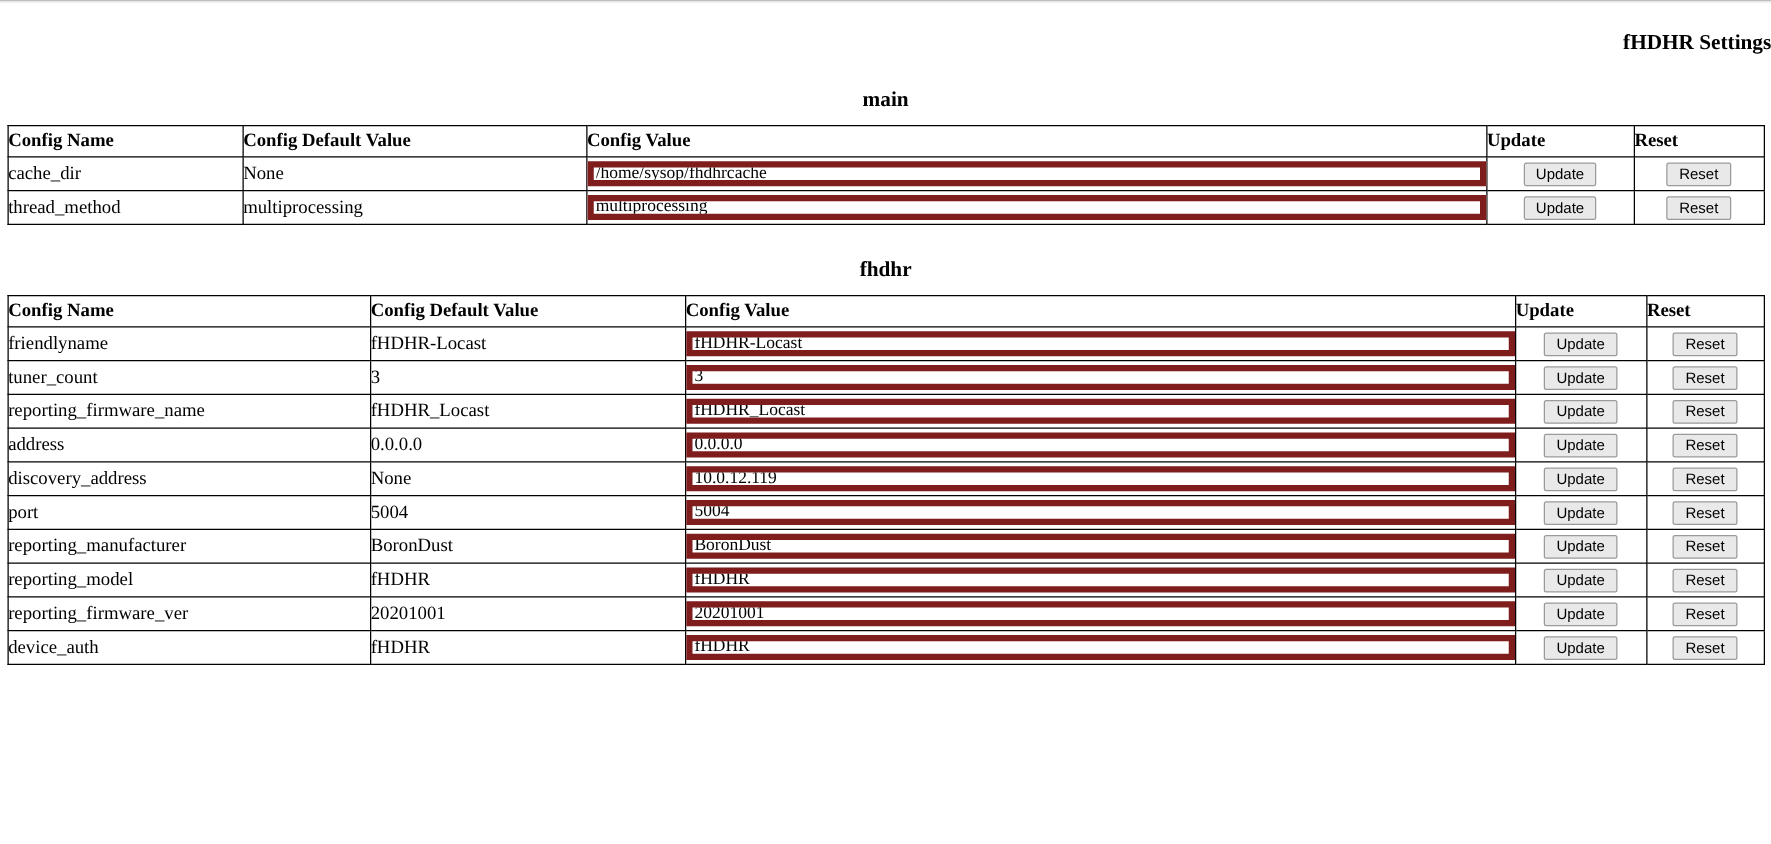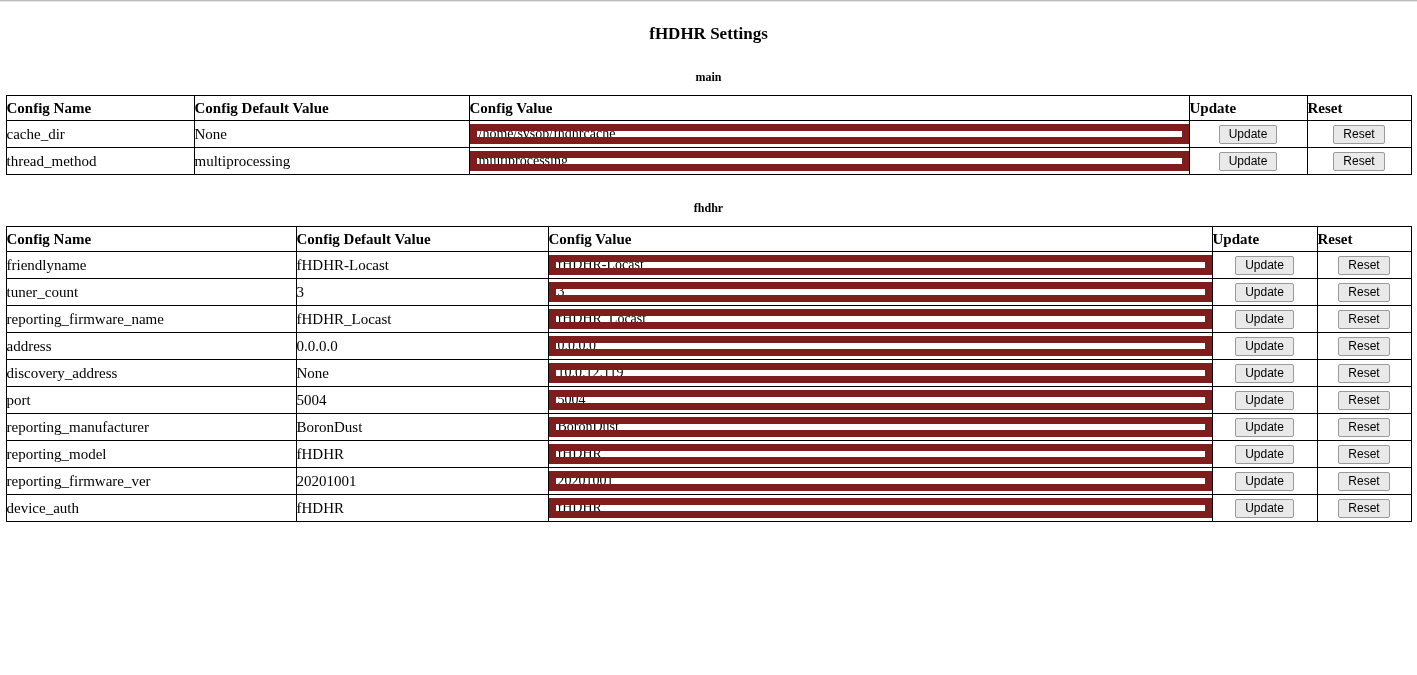--- a/index.html
+++ b/index.html
@@ -21,36 +21,36 @@
     height: 2px;
     border-top: 1px solid #bdbdbd;
     border-bottom: 1px solid #e8e8e8;
     background: #f4f4f4;
     box-sizing: border-box;
   }
   .page {
     padding: 0;
   }
   h2.title {
-    text-align: center;
+    text-align: right;
     font-size: 17px;
     font-weight: bold;
     margin: 22px 0 0 0;
     font-family: "Liberation Serif", serif;
   }
   h3.subtitle {
     text-align: center;
     font-size: 17px;
     font-weight: bold;
     margin: 26px 0 0 0;
     font-family: "Liberation Serif", serif;
   }
   h4.section-title {
     text-align: center;
-    font-size: 12px;
+    font-size: 17px;
     font-weight: bold;
     margin: 26px 0 10px 0;
     font-family: "Liberation Serif", serif;
   }
   table.settings {
     border-collapse: collapse;
     width: 1405px;
     margin: 0 auto;
     border: 1px solid #000;
     table-layout: fixed;
@@ -84,21 +84,21 @@
   }
   td.btn-cell {
     text-align: center;
   }
   input.value-input {
     width: 100%;
     box-sizing: border-box;
     font-family: "Liberation Serif", serif;
     font-size: 14px;
     padding: 1px 2px;
-    border: 7px solid #7f1d1d;
+    border: 5px solid #7f1d1d;
     background: #ffffff;
     color: #000;
     height: 20px;
     line-height: 16px;
   }
   button.act-btn {
     font-family: "Liberation Sans", sans-serif;
     font-size: 12px;
     padding: 1px 9px;
     background: #e9e9e9;

